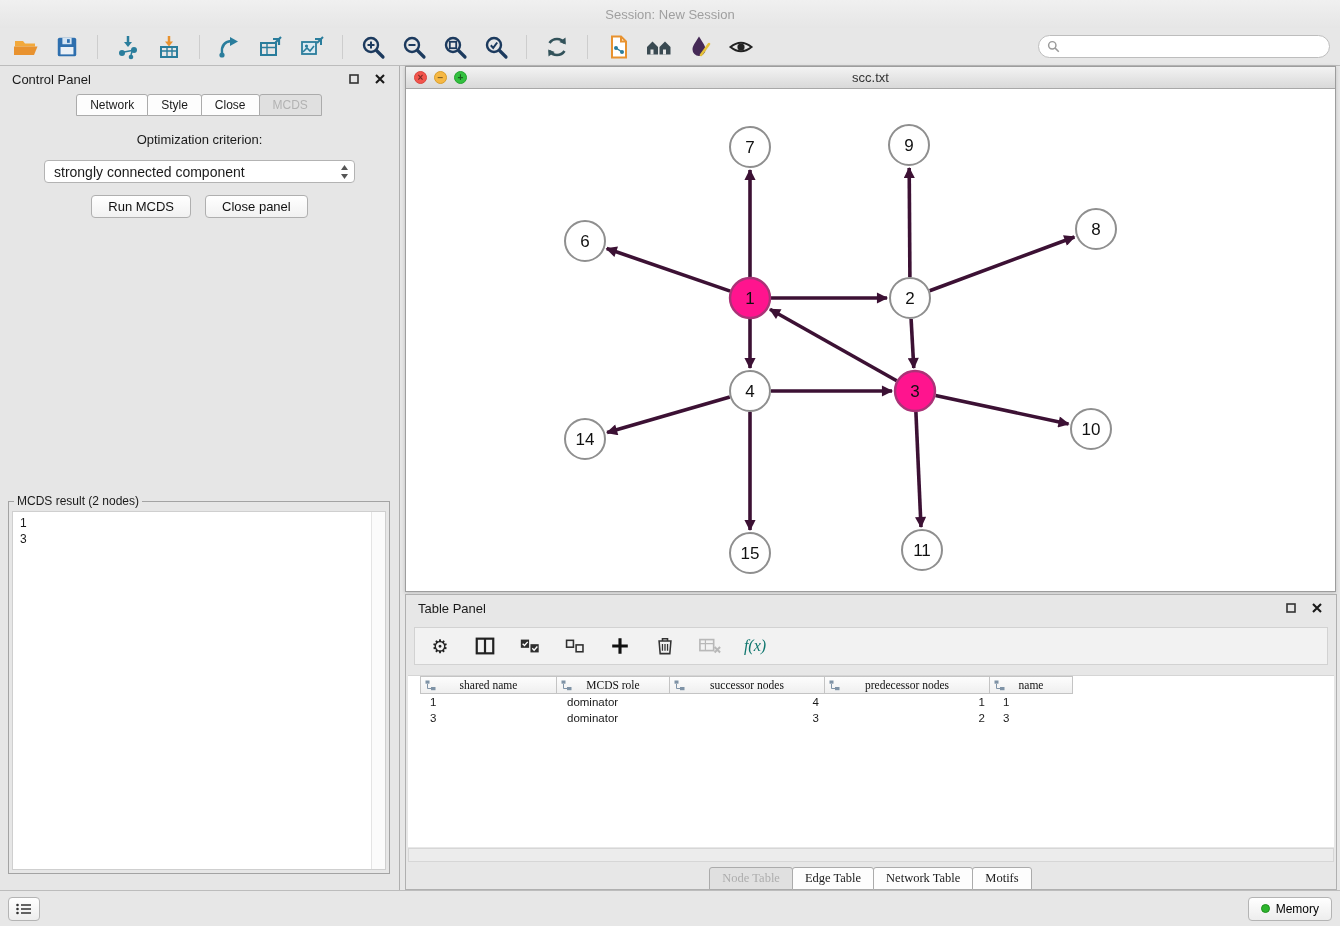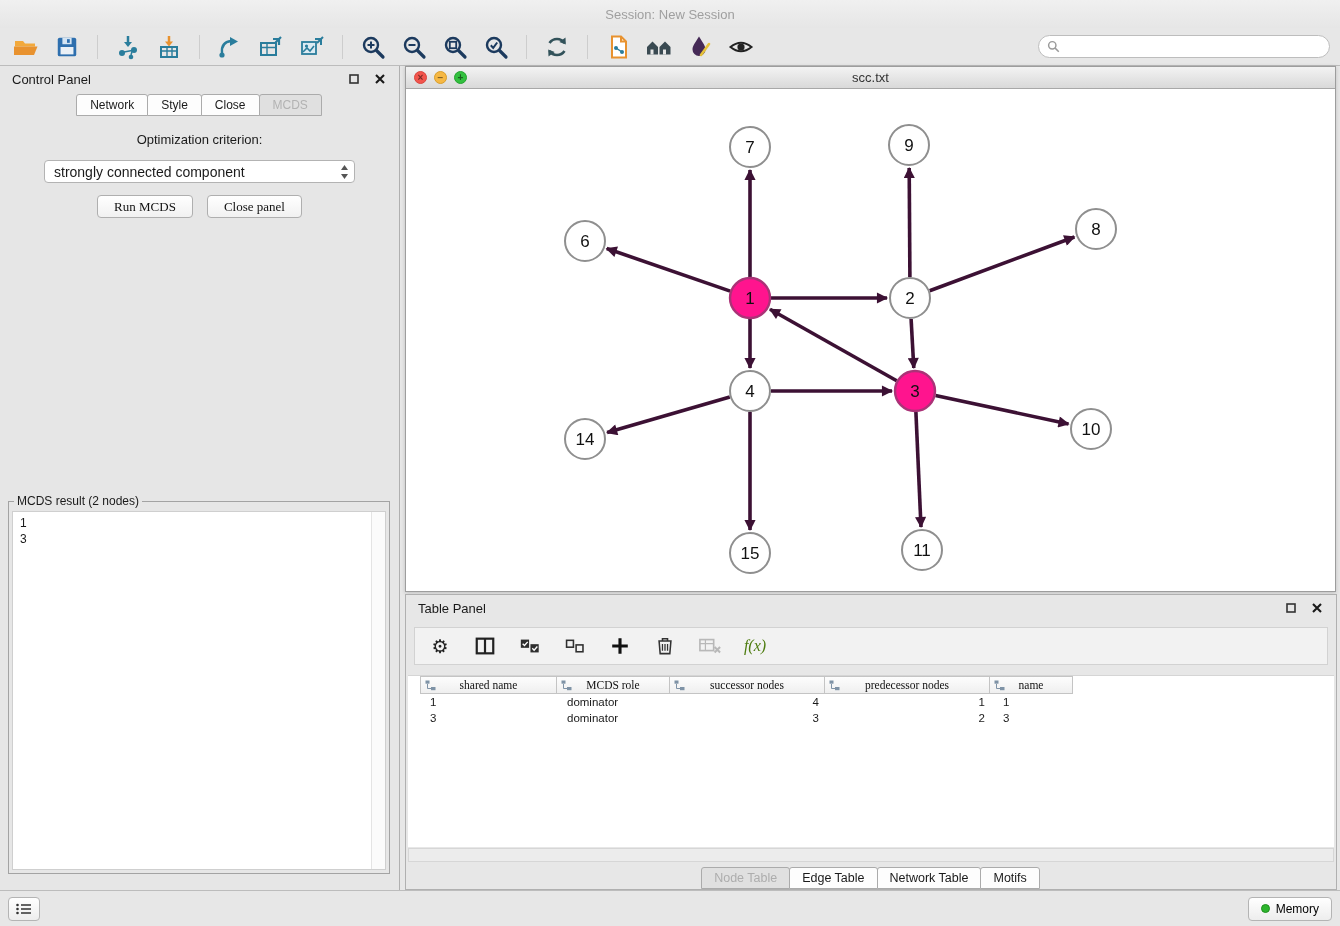--- a/index.html
+++ b/index.html
@@ -21,21 +21,21 @@
 .panel-header{height:26px;display:flex;align-items:center;padding:0 12px;font-size:13px;color:#1a1a1a}
 .hbtns{margin-left:auto;display:flex;gap:12px;align-items:center}
 .hbtn{background:none;border:none;padding:0;display:flex;align-items:center;justify-content:center;width:14px;height:14px}
 .cp-tabs{display:flex;justify-content:center;margin-top:2px}
 .cp-tab{font-size:12px;padding:3px 13px;border:1px solid #ababab;background:#fdfdfd;color:#1a1a1a;margin-left:-1px;border-radius:3px 3px 0 0;cursor:default;font-family:"Liberation Sans",sans-serif}
 .cp-tab.active{background:#e0e0e0;color:#b2b2b2}
 .opt-label{margin-top:16px;text-align:center;font-size:13px}
 .dropdown{margin:13px auto 0;width:311px;height:23px;background:#fff;border:1px solid #b3b3b3;border-radius:4px;display:flex;align-items:center;padding:0 22px 0 9px;font-size:14px;position:relative}
 .dropdown .stepper{position:absolute;right:5px;top:3px}
 .cp-buttons{display:flex;justify-content:center;gap:14px;margin-top:12px}
-.btn{height:23px;padding:0 16px;font-size:13px;background:linear-gradient(#ffffff,#f1f1f1);border:1px solid #afafaf;border-radius:4px;color:#111;font-family:Liberation Serif, serif}
+.btn{height:23px;padding:0 16px;font-size:13px;background:linear-gradient(#ffffff,#f1f1f1);border:1px solid #afafaf;border-radius:4px;color:#111;font-family:Liberation Sans, sans-serif}
 .mcds-result{position:absolute;left:8px;right:9px;top:428px;bottom:16px;border:1px solid #a3a3a3;padding:3px}
 .mcds-result legend{font-size:12px;padding:0 3px;margin-left:2px}
 .result-inner{position:relative;width:100%;height:100%;background:#fff;border:1px solid #cfcfcf;font-size:12px;line-height:16px;padding:3px 18px 3px 7px;overflow:hidden}
 .result-inner::after{content:"";position:absolute;top:0;right:0;bottom:0;width:13px;background:#fbfbfb;border-left:1px solid #e4e4e4}
 
 
 .net-window{position:absolute;left:405px;top:66px;width:931px;height:526px;background:#fff;border:1px solid #9d9d9d;box-shadow:0 1px 4px rgba(0,0,0,.18)}
 .net-titlebar{height:22px;background:linear-gradient(#f3f3f3,#d9d9d9);border-bottom:1px solid #a8a8a8;position:relative;display:flex;align-items:center;justify-content:center}
 .traffic{position:absolute;left:8px;top:4px;display:flex;gap:7px}
 .tl{width:13px;height:13px;border-radius:50%;display:flex;align-items:center;justify-content:center;font-size:10px;line-height:1;color:rgba(0,0,0,.5);font-weight:700;border:1px solid transparent;padding:0}
@@ -43,31 +43,31 @@
 .tl.yellow{background:#f6b844;border-color:#d89e2b}
 .tl.green{background:#33c03f;border-color:#23a32f}
 .net-title{font-size:13px;color:#333}
 .net-canvas{display:block;background:#fff}
 
 
 .table-panel{position:absolute;left:405px;top:594px;width:932px;height:296px;background:#e7e7e7;border:1px solid #b0b0b0}
 .tp-toolbar{position:absolute;left:8px;right:8px;top:32px;height:38px;background:#f2f2f2;border:1px solid #d2d2d2;display:flex;align-items:center;gap:19px;padding:0 12px}
 .ttb{background:none;border:none;padding:0;display:flex;align-items:center;justify-content:center;width:26px;height:26px}
 .gear-glyph{font-size:19px;color:#222;line-height:1}
-.fx{font-family:"Liberation Serif",serif;font-style:italic;font-size:16px;color:#4d7c0f}
+.fx{font-family:"Liberation Serif",serif;font-style:italic;font-size:16px;color:#0f766e}
 .table-area{position:absolute;left:2px;right:2px;top:80px;height:172px;background:#fff;border-top:1px solid #d5d5d5}
 .thead{display:flex;margin-left:13px}
 .col-head{height:18px;border:1px solid #c4c4c4;margin-left:-1px;background:linear-gradient(#fdfdfd,#efefef);display:flex;align-items:center;justify-content:center;gap:4px;font-size:11.5px;color:#111;position:relative;padding:0;font-family:Liberation Serif, serif}
 .col-head .tree{position:absolute;left:4px;top:3px}
 .trow{display:flex;margin-left:13px;height:16px;align-items:center;font-size:11.5px}
 .tcell{padding:0 9px;overflow:hidden;white-space:nowrap}
 .tcell.r{text-align:right}
 .hscroll{position:absolute;left:2px;right:2px;top:253px;height:14px;background:#ececec;border:1px solid #d6d6d6}
 .tp-tabs{position:absolute;left:0;right:0;top:272px;display:flex;justify-content:center}
-.tp-tab{font-size:12.5px;padding:3px 12px;border:1px solid #ababab;background:#fdfdfd;color:#1a1a1a;margin-left:-1px;border-radius:3px 3px 0 0;font-family:Liberation Sans, sans-serif}
+.tp-tab{font-size:12.5px;padding:3px 12px;border:1px solid #ababab;background:#fdfdfd;color:#1a1a1a;margin-left:-1px;border-radius:3px 3px 0 0;font-family:Liberation Serif, serif}
 .tp-tab.active{background:#e0e0e0;color:#adadad}
 
 
 .statusbar{position:absolute;left:0;top:890px;width:1340px;height:36px;border-top:1px solid #bcbcbc;background:#e7e7e7;display:flex;align-items:center;padding:0 8px}
 .sq-btn{width:32px;height:24px;border:1px solid #b4b4b4;border-radius:4px;background:linear-gradient(#fff,#ededed);display:flex;align-items:center;justify-content:center}
 .memory-btn{margin-left:auto;height:24px;padding:0 12px;border:1px solid #b4b4b4;border-radius:4px;background:linear-gradient(#fff,#ededed);display:flex;align-items:center;gap:6px;font-size:12px;font-family:"Liberation Sans",sans-serif}
 .dot{width:9px;height:9px;border-radius:50%;background:#2db52d;border:1px solid #1e8f1e}
 </style>
 </head>
 <body>

